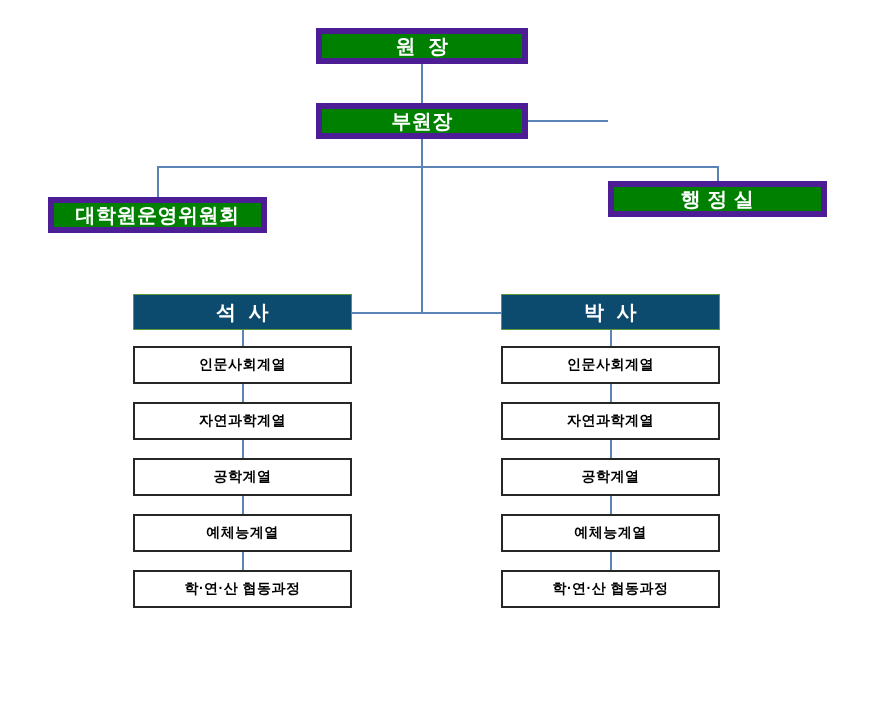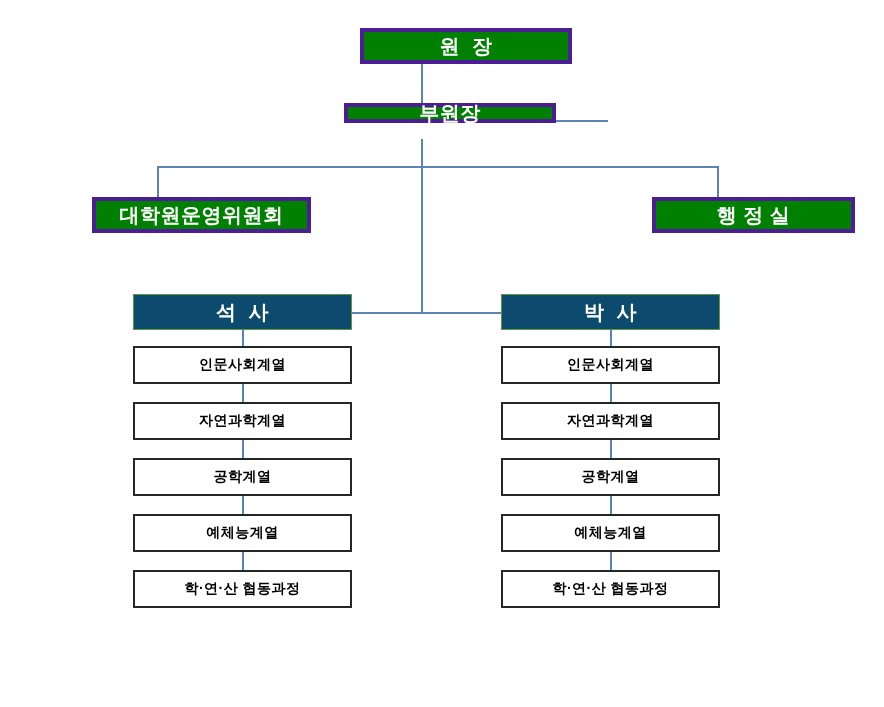--- a/index.html
+++ b/index.html
@@ -16,24 +16,23 @@
     box-sizing: border-box;
     display: flex;
     align-items: center;
     justify-content: center;
     font-weight: bold;
     white-space: pre;
     letter-spacing: 0.5px;
   }
   .dark {
     background: #008000;
-    border: 4px solid #4c1d95;
+    border: 6px solid #4c1d95;
     color: #ffffff;
     font-size: 20px;
-    margin-left: 44px;
   }
   .light {
     background: #0c4a6e;
     border: 1px solid #5E9A3B;
     color: #ffffff;
     font-size: 20px;
   }
   .child {
     background: #ffffff;
     border: 2px solid #262626;
@@ -67,26 +66,26 @@
   <div class="conn v" style="left:242px;top:496px;height:18px"></div>
   <div class="conn v" style="left:242px;top:552px;height:18px"></div>
 
   <div class="conn v" style="left:610px;top:384px;height:18px"></div>
   <div class="conn v" style="left:610px;top:440px;height:18px"></div>
   <div class="conn v" style="left:610px;top:496px;height:18px"></div>
   <div class="conn v" style="left:610px;top:552px;height:18px"></div>
 
   <div class="box dark" style="left:316px;top:28px;width:212px;height:36px">원  장</div>
 
-  <div class="box dark" style="left:300px;top:103px;width:212px;height:20px">부원장</div>
+  <div class="box dark" style="left:316px;top:103px;width:212px;height:36px">부원장</div>
 
 
   <div class="box dark" style="left:48px;top:197px;width:219px;height:36px">대학원운영위원회</div>
 
-  <div class="box dark" style="left:608px;top:197px;width:203px;height:36px">행 정 실</div>
+  <div class="box dark" style="left:608px;top:181px;width:219px;height:36px">행 정 실</div>
 
   <div class="box light" style="left:133px;top:294px;width:219px;height:36px">석  사</div>
 
   <div class="box light" style="left:501px;top:294px;width:219px;height:36px">박  사</div>
 
   <div class="box child" style="left:133px;top:346px;width:219px;height:38px">인문사회계열</div>
   <div class="box child" style="left:133px;top:402px;width:219px;height:38px">자연과학계열</div>
   <div class="box child" style="left:133px;top:458px;width:219px;height:38px">공학계열</div>
   <div class="box child" style="left:133px;top:514px;width:219px;height:38px">예체능계열</div>
   <div class="box child" style="left:133px;top:570px;width:219px;height:38px">학·연·산 협동과정</div>

